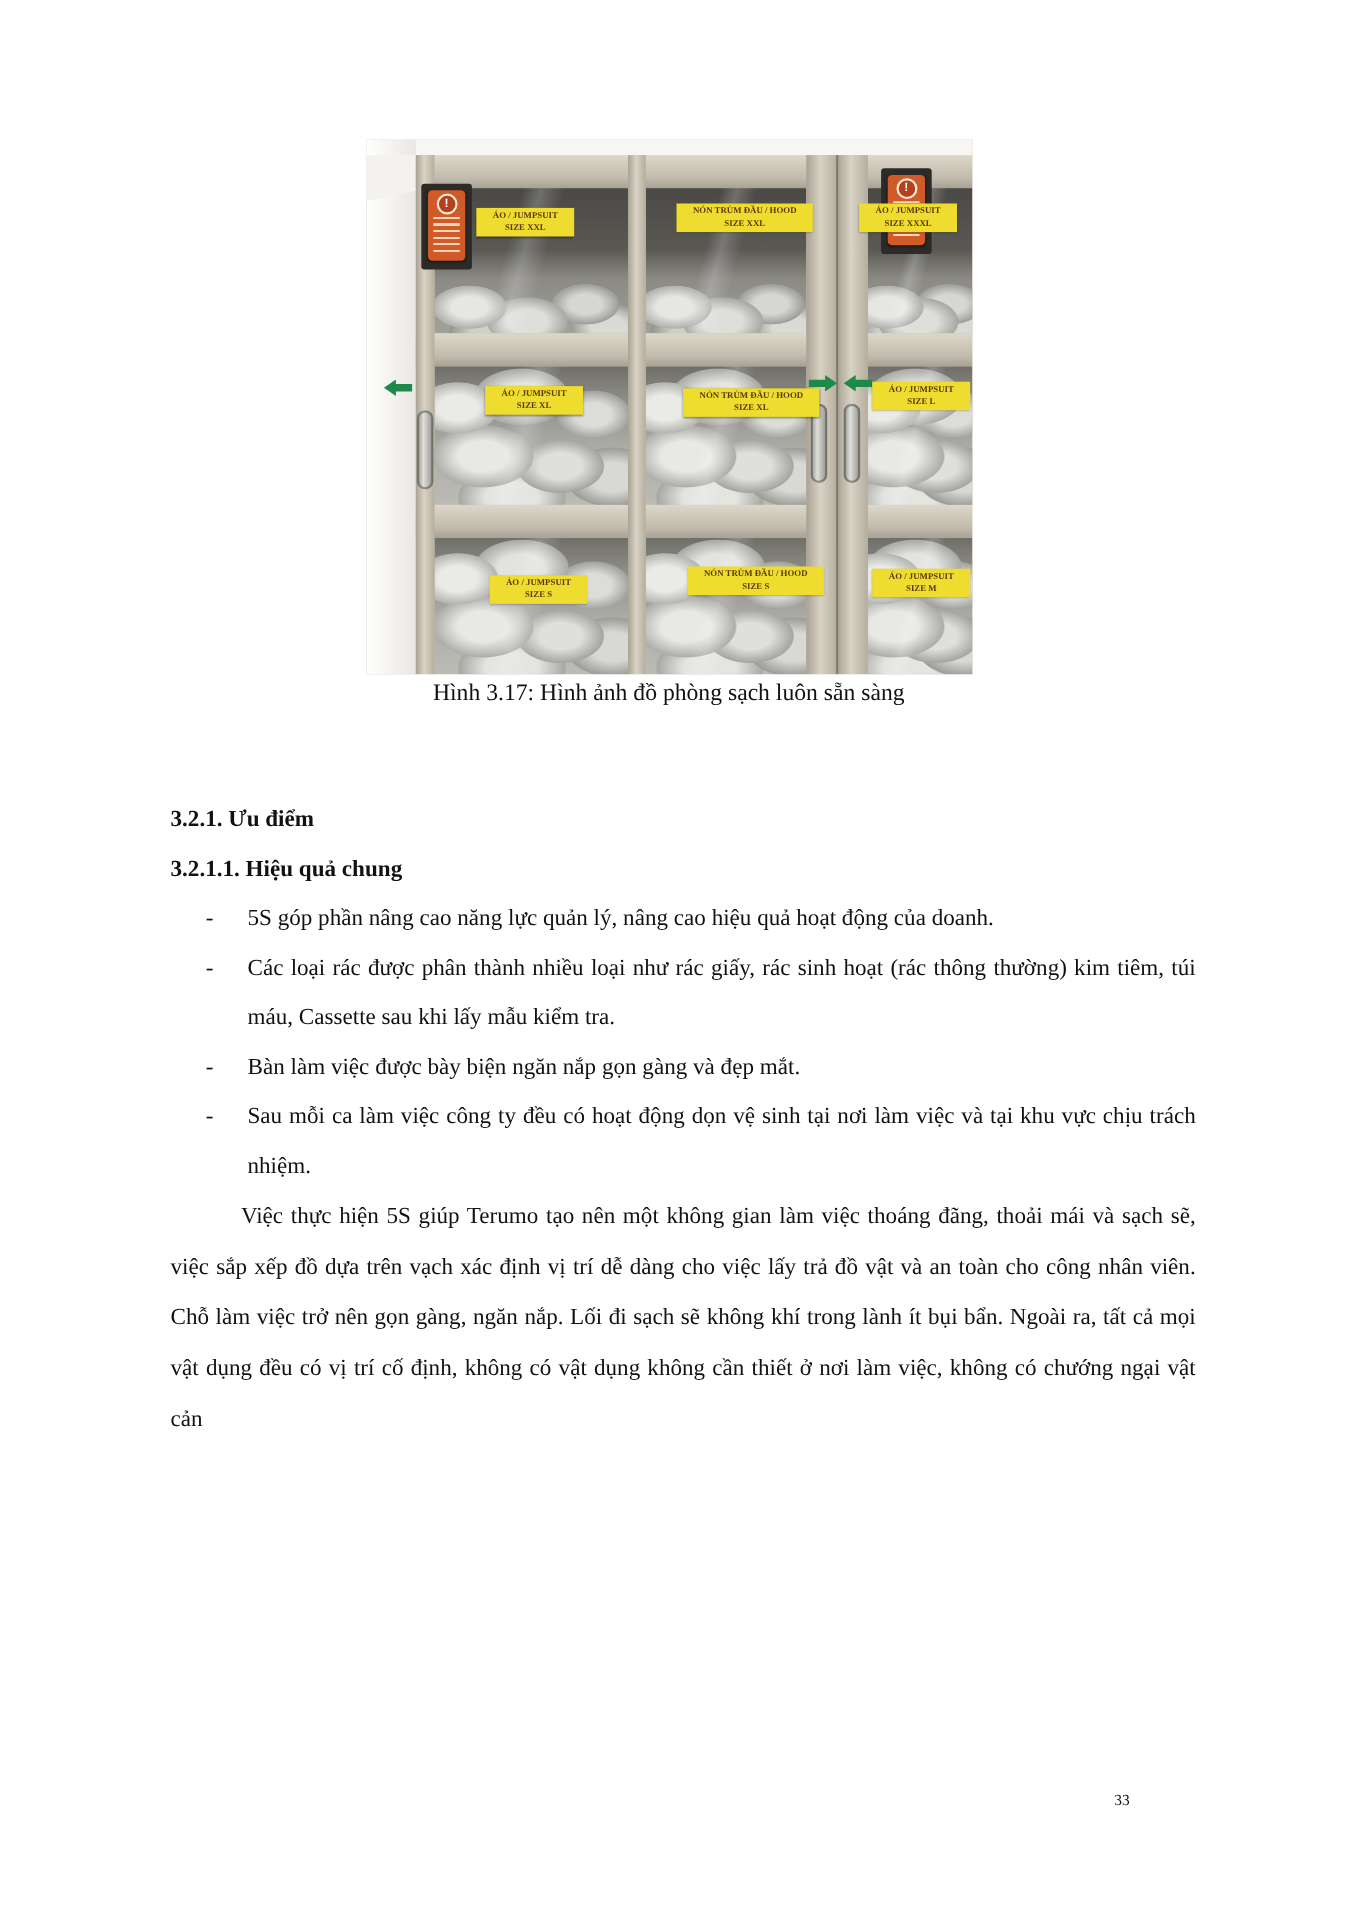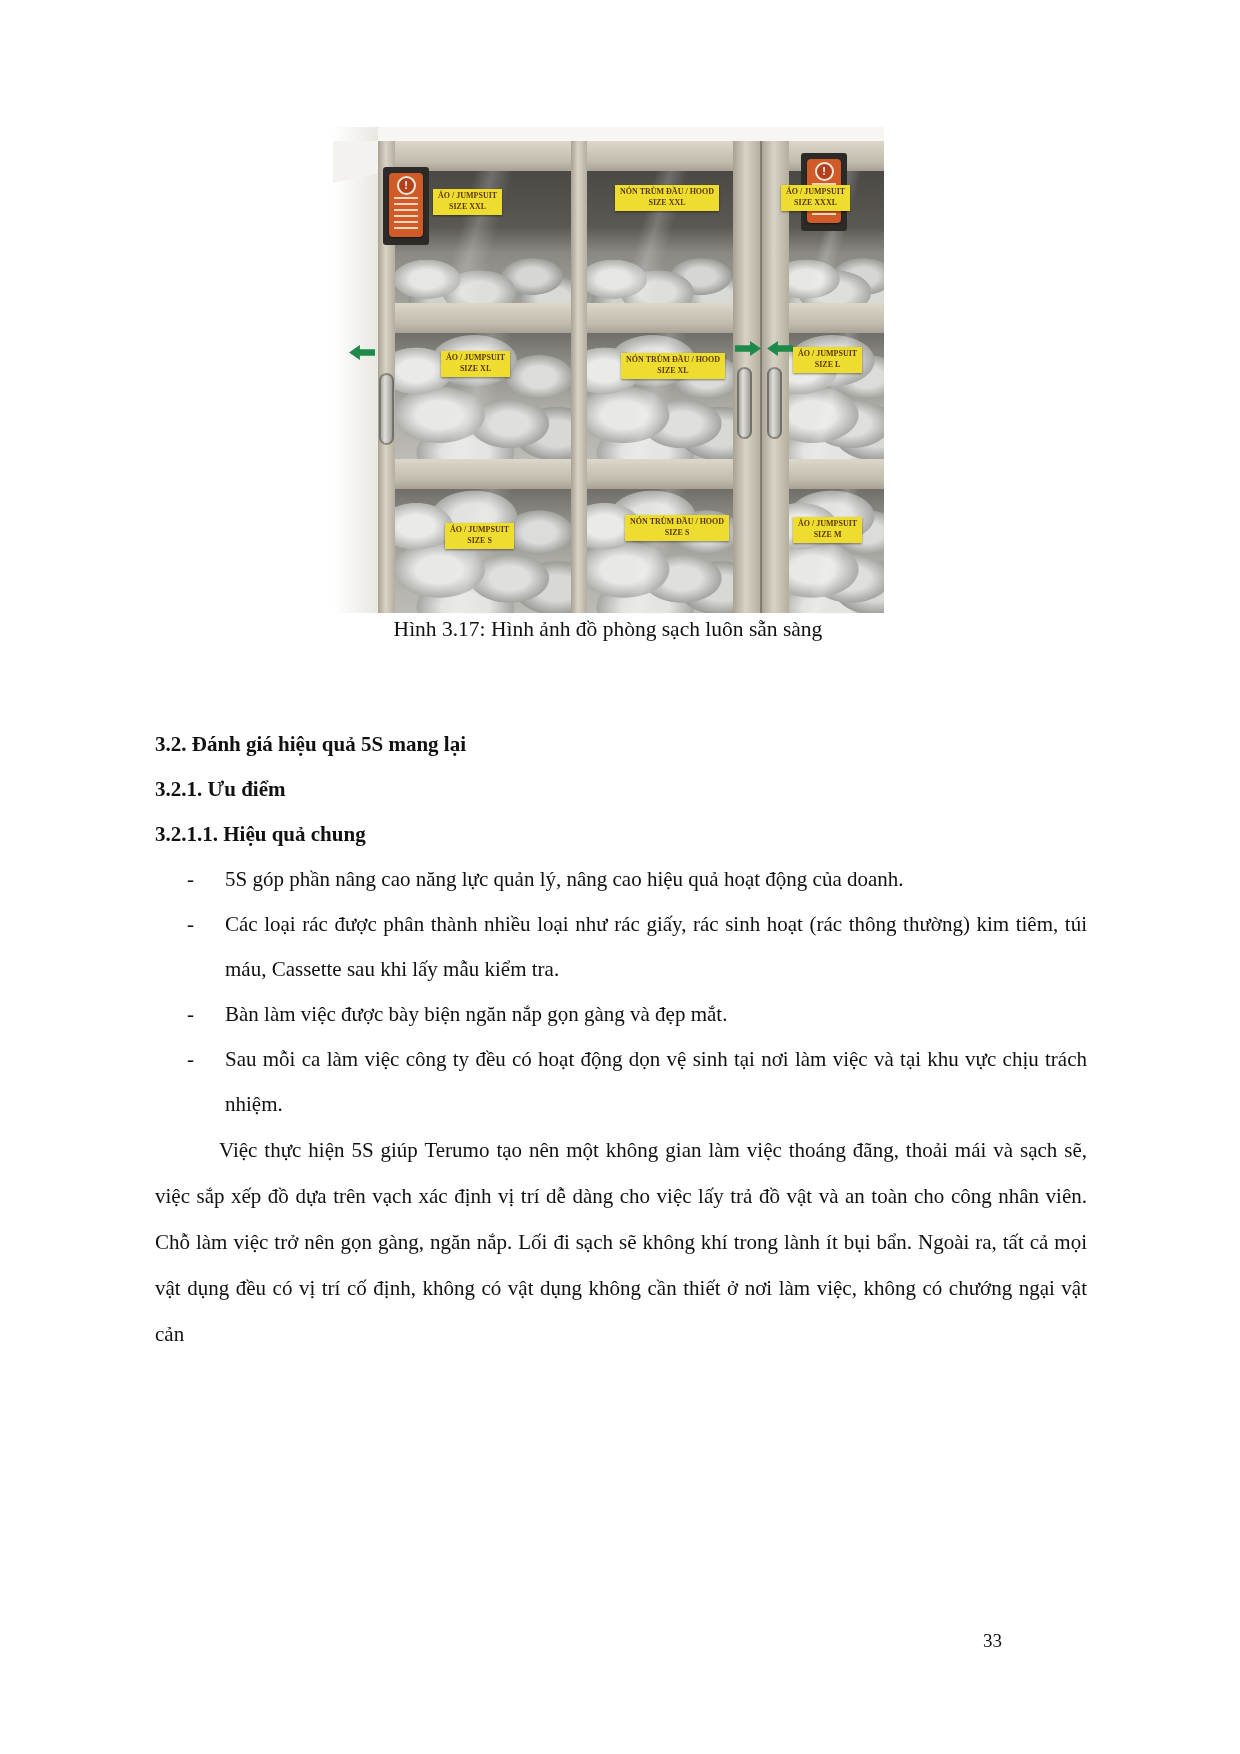--- a/index.html
+++ b/index.html
@@ -44,33 +44,33 @@
   .arrow.rightward{transform:scaleX(-1);}
   .sticker-back{position:absolute;width:46px;height:78px;background:#2c2b28;border-radius:3px;}
   .sticker{position:absolute;width:34px;height:64px;background:#d05a28;border-radius:4px;
            box-shadow:0 1px 2px rgba(0,0,0,.5);}
   .sticker-circle{width:15px;height:15px;border-radius:50%;background:#b5411c;border:2px solid #f2e8da;
            color:#fff;font-size:11px;font-weight:bold;text-align:center;line-height:15px;margin:3px auto 2px;
            font-family:"Liberation Sans",sans-serif;}
   .sticker-lines{width:24px;height:32px;margin:0 auto;
            background:repeating-linear-gradient(180deg,rgba(255,236,214,.85) 0 2px,transparent 2px 6px);}
   .lbl{position:absolute;background:#eedd2f;color:#59390a;font-weight:bold;font-size:8px;line-height:1.35;
-       text-align:center;padding:2px 5px;box-shadow:0 1px 2px rgba(0,0,0,.45);white-space:nowrap;
+       text-align:center;padding:2px 15px;box-shadow:0 1px 2px rgba(0,0,0,.45);white-space:nowrap;
        font-family:"Liberation Serif",serif;}
   .lbl span{display:block;}
 
   
   .cap{position:absolute;left:0;width:1216px;text-align:center;font-size:21.5px;}
   .content{position:absolute;left:155px;top:722px;width:932px;font-size:21px;line-height:45px;}
   .hd{font-weight:bold;}
   .bullet{display:flex;}
   .dash{width:70px;padding-left:32px;box-sizing:border-box;flex:none;}
   .btext{flex:1;text-align:justify;}
   .para{text-align:justify;text-indent:64px;line-height:46px;}
-  .pageno{position:absolute;left:983px;top:1630px;font-size:19px;}
+  .pageno{position:absolute;left:1013px;top:1630px;font-size:14px;}
 </style>
 </head>
 <body>
 
 <div class="page">
 
   <div class="photo">
     <div class="ceiling"></div>
     <div class="wall"></div>
     <div class="wedge"></div>
@@ -148,21 +148,20 @@
       </div>
     <div class="lbl" style="left:460px;top:390px">
       <span>ÁO / JUMPSUIT</span>
         <span>SIZE M</span>
       </div>
   </div>
 
   <div class="cap" style="top:617px">Hình 3.17: Hình ảnh đồ phòng sạch luôn sẵn sàng</div>
 
   <div class="content">
-    <div class="hd">3.2. Đánh giá hiệu quả 5S mang lại</div>
     <div class="hd">3.2.1. Ưu điểm</div>
     <div class="hd">3.2.1.1. Hiệu quả chung</div>
 
     <div class="bullet">
       <span class="dash">-</span>
       <span class="btext">5S góp phần nâng cao năng lực quản lý, nâng cao hiệu quả hoạt động của doanh.</span>
     </div>
     <div class="bullet">
       <span class="dash">-</span>
       <span class="btext">Các loại rác được phân thành nhiều loại như rác giấy, rác sinh hoạt (rác thông thường) kim tiêm, túi máu, Cassette sau khi lấy mẫu kiểm tra.</span>

